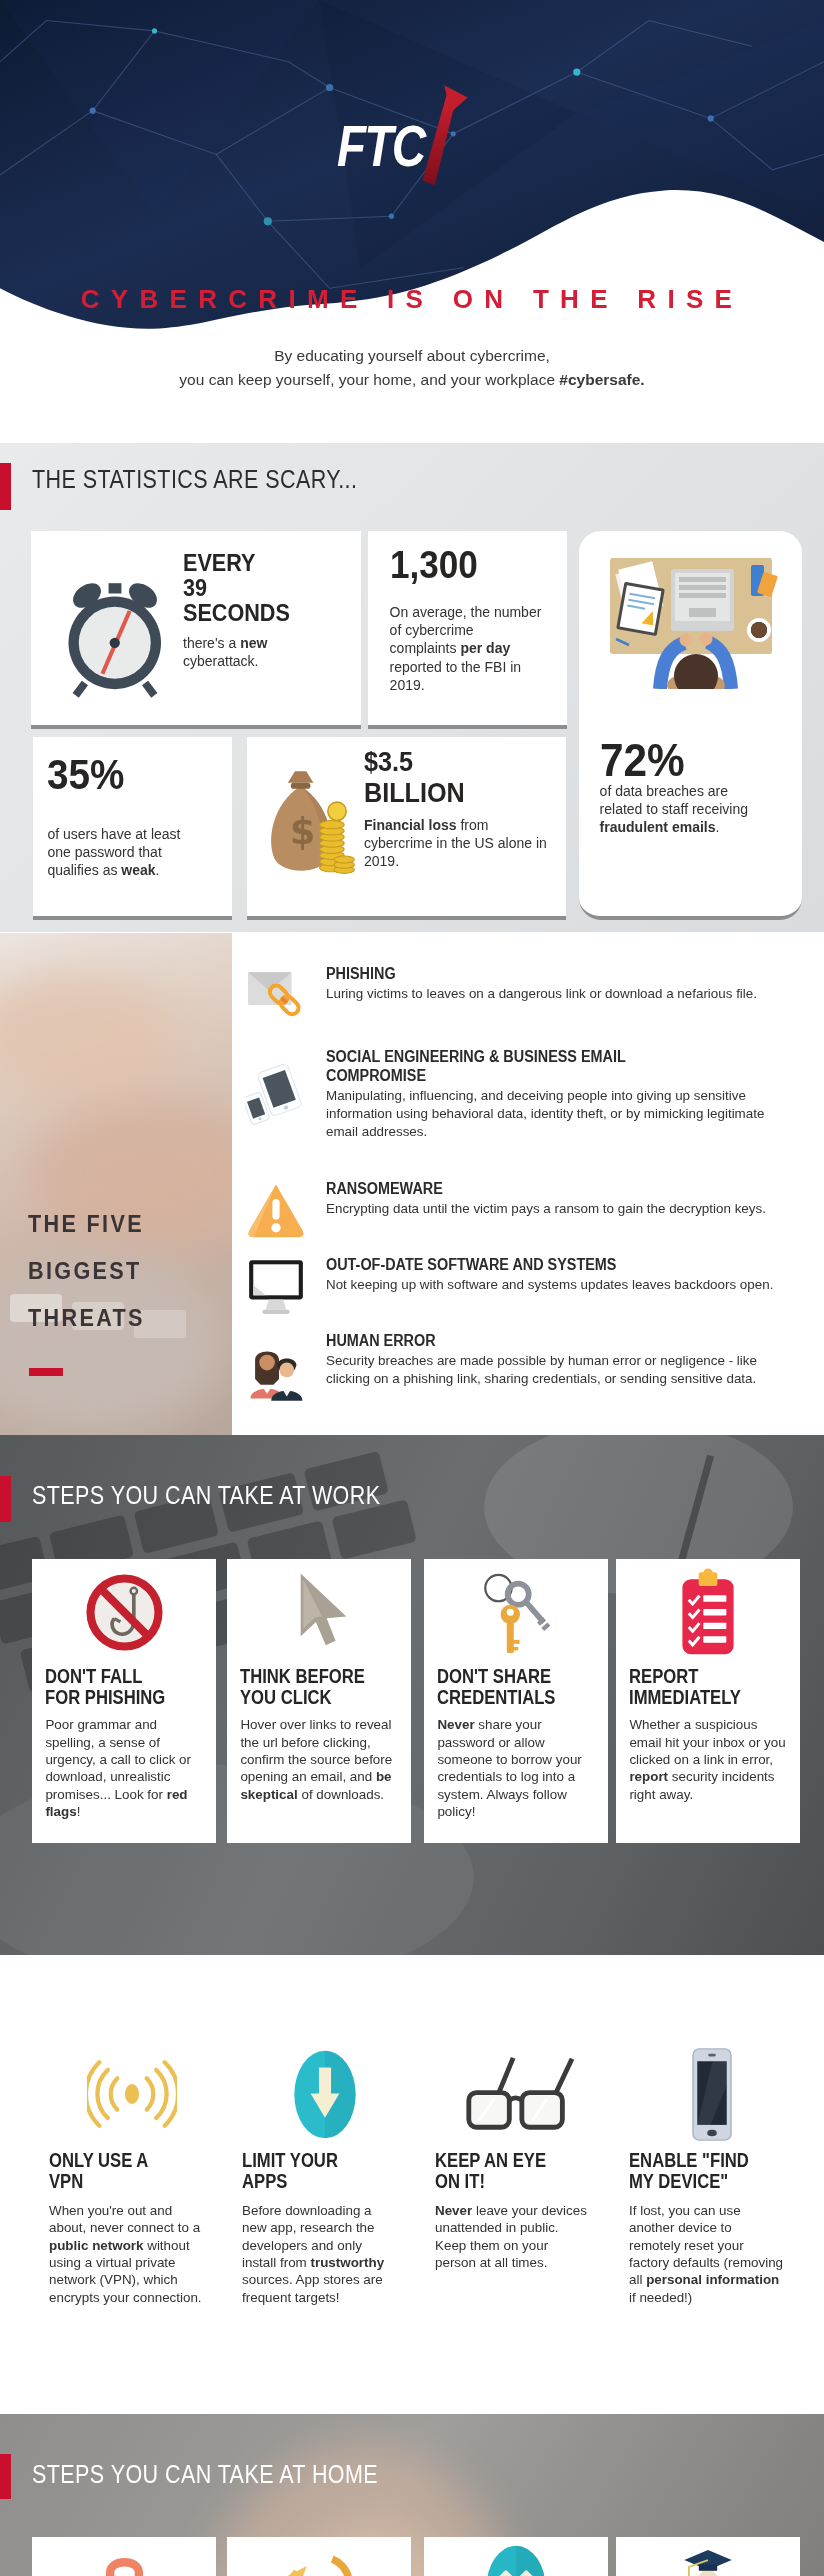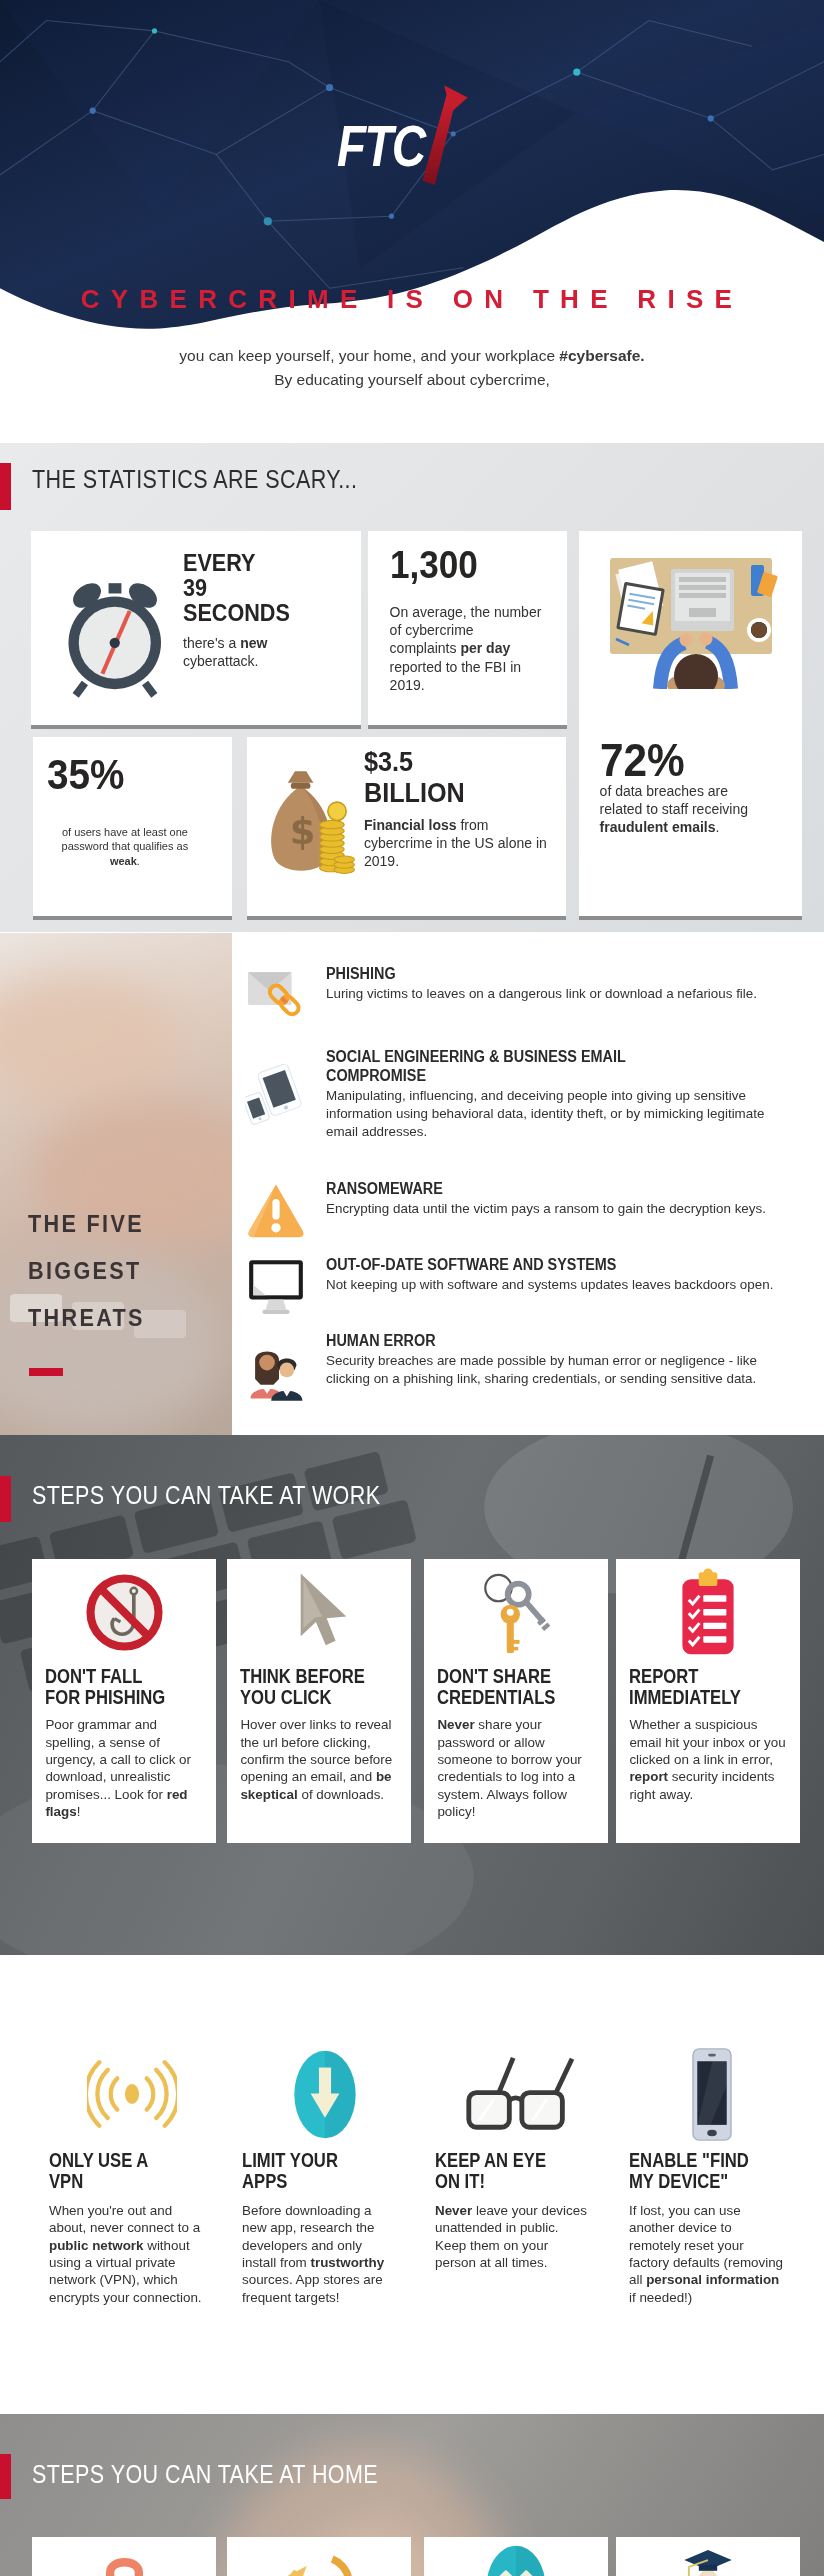--- a/index.html
+++ b/index.html
@@ -122,22 +122,22 @@
     <div class="logo-text">FTC</div>
     <svg class="abs" style="left:71px;top:-20.6px;" width="67" height="108" viewBox="0 0 130 210">
       <polygon points="28,196 78,18 96,26 52,204" fill="url(#ar)"></polygon>
       <polygon points="70,10 116,34 84,62" fill="#c41e2d"></polygon>
     </svg>
   </div>
 </div>
 
 <div class="hero-title">CYBERCRIME IS ON THE RISE</div>
 <div class="hero-sub">
+  <div>By educating yourself about cybercrime,</div>
   <div>you can keep yourself, your home, and your workplace <b>#cybersafe.</b></div>
-  <div>By educating yourself about cybercrime,</div>
 </div>
 
 <div class="stats">
   <div class="redbar" style="top:19.6px;height:47px;"></div>
   <div class="abs sec-head" style="left:32px;top:21.6px;">THE STATISTICS ARE SCARY...</div>
 
   <div class="card shadow" style="left:31px;top:88px;width:330px;height:194px;">
     <svg class="abs" style="left:31px;top:45px;" width="106" height="126" viewBox="0 0 205 245">
       <g fill="#3e4a55">
         <ellipse cx="48" cy="38" rx="30" ry="20" transform="rotate(-35 48 38)"></ellipse>
@@ -157,21 +157,21 @@
 SECONDS</div>
       <div class="body" style="margin-top:8.2px;width:155px;font-size:14px;">there's a <b>new</b> cyberattack.</div>
     </div>
   </div>
 
   <div class="card shadow" style="left:368px;top:88px;width:199px;height:194px;">
     <div class="abs num n76" style="left:21.6px;top:14.4px;">1,300</div>
     <div class="abs body" style="left:21.6px;top:72px;width:152px;font-size:14px;">On average, the number of cybercrime complaints <b>per day</b> reported to the FBI in 2019.</div>
   </div>
 
-  <div class="card shadow" style="left:579px;top:88px;width:223px;height:385px;">
+  <div class="card shadow" style="left:579px;top:88px;width:223px;height:385px;border-radius:22px;">
     <svg class="abs" style="left:21.6px;top:23px;" width="180" height="135" viewBox="0 0 360 270">
       <rect x="18" y="8" width="324" height="192" rx="6" fill="#d9c193"></rect>
       <g transform="rotate(-14 80 90)">
         <rect x="42" y="30" width="70" height="92" fill="#f4f2ee"></rect>
         <rect x="50" y="22" width="70" height="92" fill="#ffffff"></rect>
       </g>
       <g transform="rotate(10 80 110)">
         <rect x="38" y="62" width="82" height="96" rx="4" fill="#4a4a48"></rect>
         <rect x="44" y="68" width="70" height="84" fill="#ffffff"></rect>
         <line x1="52" y1="84" x2="104" y2="84" stroke="#7fb2d8" stroke-width="4"></line>
@@ -201,21 +201,21 @@
         <circle cx="210" cy="170" r="13" fill="#e9b38a"></circle>
       <ellipse cx="190" cy="262" rx="58" ry="26" fill="#c49a6c"></ellipse>
       <circle cx="190" cy="244" r="44" fill="#4a3328"></circle>
     </svg>
     <div class="abs num n92" style="left:20.6px;top:205px;">72%</div>
     <div class="abs body" style="left:20.6px;top:251px;width:165px;font-size:14px;">of data breaches are related to staff receiving <b>fraudulent emails</b>.</div>
   </div>
 
   <div class="card shadow" style="left:33px;top:294px;width:199px;height:179px;">
     <div class="abs num n84" style="left:14.4px;top:15.5px;">35%</div>
-    <div class="abs body" style="left:14.4px;top:88px;width:155px;font-size:11px;text-align:center;">of users have at least one password that qualifies as <b>weak</b>.</div>
+    <div class="abs body" style="left:14.4px;top:88px;width:155px;font-size:14px;">of users have at least one password that qualifies as <b>weak</b>.</div>
   </div>
 
   <div class="card shadow" style="left:247px;top:294px;width:319px;height:179px;">
     <svg class="abs" style="left:9.3px;top:30px;" width="100" height="121" viewBox="0 0 195 235">
       <polygon points="62,30 112,30 98,8 76,8" fill="#a87d54"></polygon>
       <path d="M87,36 C32,72 20,142 36,178 C52,210 124,210 140,178 C156,142 142,72 87,36 Z" fill="#b98d62"></path>
       <path d="M87,36 C120,70 140,140 130,190 C138,184 142,180 140,178 C156,142 142,72 87,36 Z" fill="#a87d54" opacity="0.7"></path>
       <rect x="68" y="30" width="38" height="12" rx="5" fill="#8a6643"></rect>
       <text x="66" y="150" font-size="72" font-weight="bold" fill="#8a6a45" font-family="DejaVu Sans,sans-serif">$</text>
       <g>

